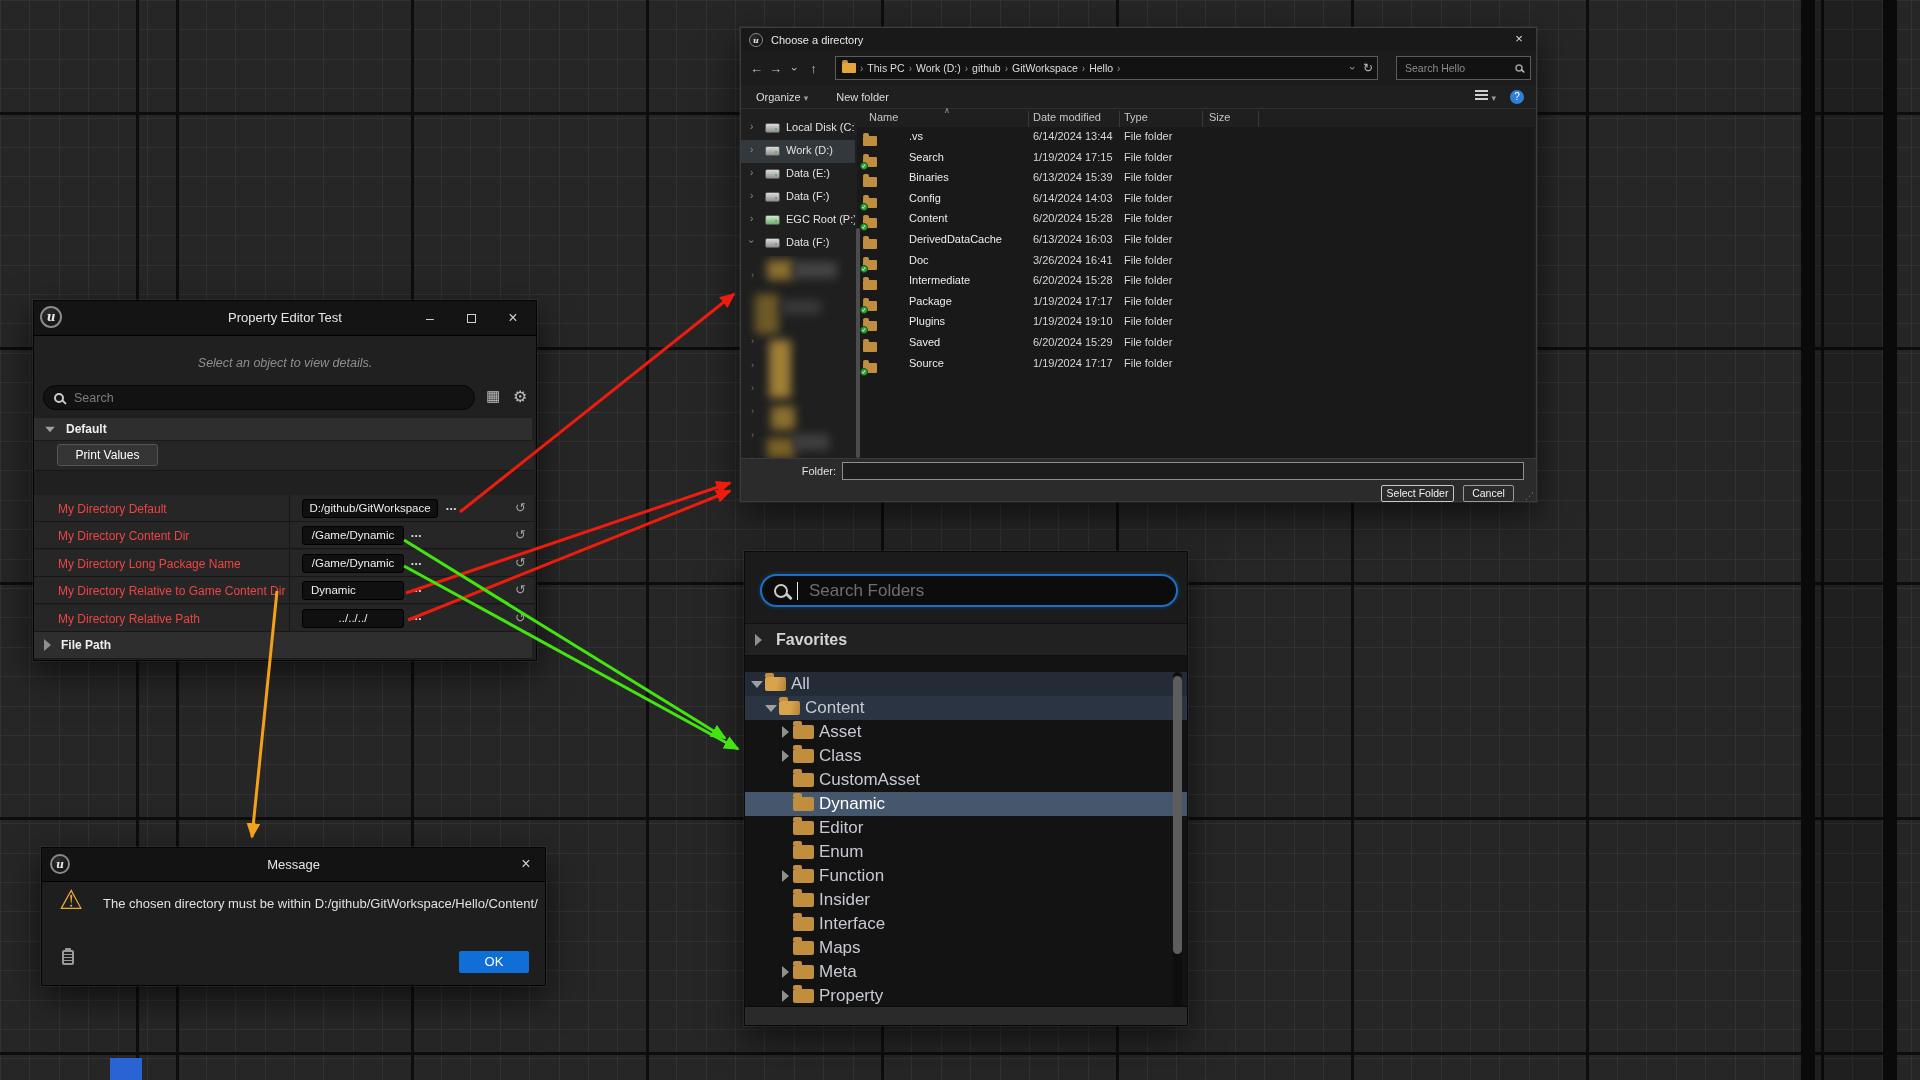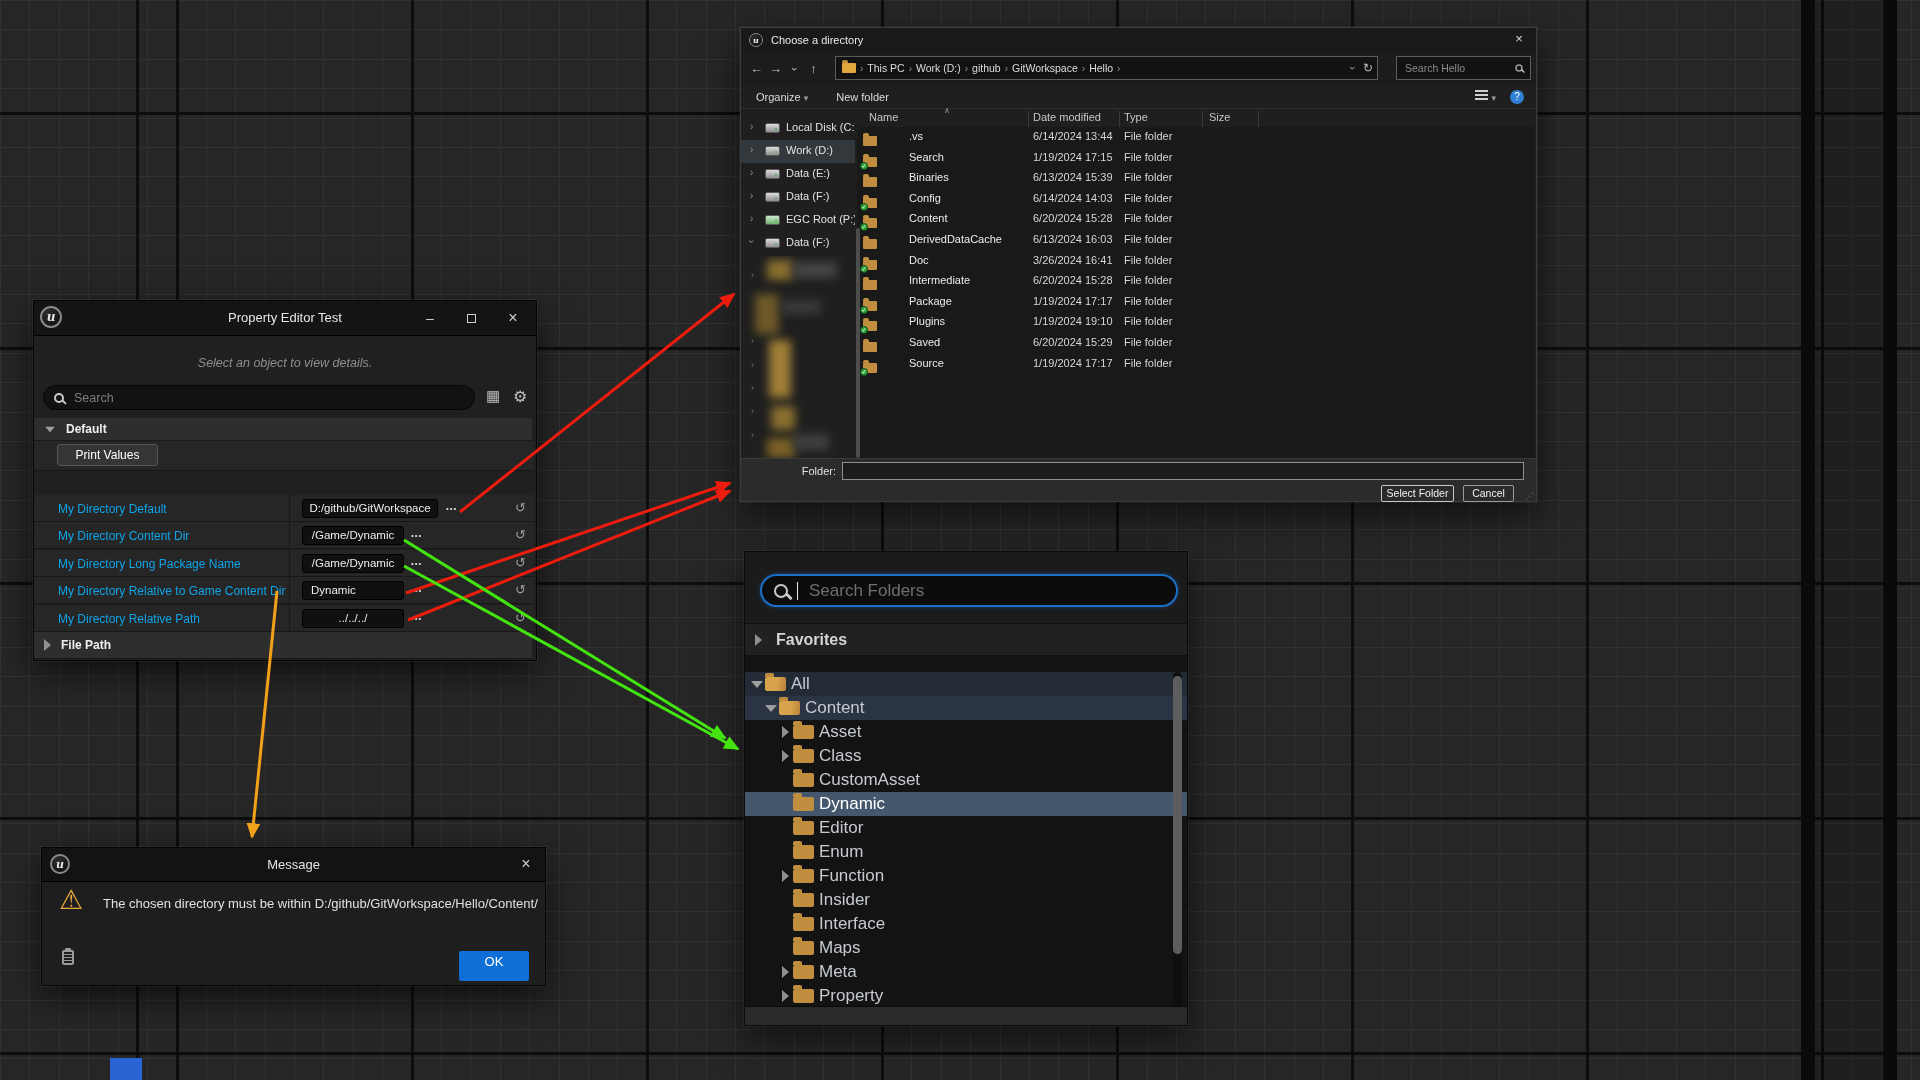--- a/index.html
+++ b/index.html
@@ -55,21 +55,21 @@
   .maxbox{display:inline-block;width:9px;height:9px;border:1.5px solid #cfcfcf;margin-top:4px;}
   .pe-hint{position:absolute;left:0;right:0;top:55px;text-align:center;font-style:italic;color:#8e8e8e;font-size:12.5px;}
   .pe-search{position:absolute;left:9px;top:84px;width:432px;height:25px;background:#121212;border:1px solid #060606;
              border-radius:13px;display:flex;align-items:center;padding:0 10px;gap:8px;}
   .pe-search input{flex:1;background:transparent;border:none;outline:none;color:#ddd;font-size:12.5px;font-family:inherit;}
   .pe-search input::placeholder{color:#7d7d7d;}
   .pe-cat{position:absolute;left:0;right:4px;height:23px;background:#2e2e2e;border-bottom:1px solid #1a1a1a;
           display:flex;align-items:center;gap:10px;padding-left:10px;font-weight:bold;font-size:12px;color:#efefef;}
   .pe-cat .tri-d{transform:scale(.8);}
   .pe-row{position:absolute;left:0;width:500px;height:27px;background:#262626;border-bottom:1px solid #171717;}
-  .pe-row .lbl{position:absolute;left:24px;top:7px;font-size:12px;color:#0ea5e9;white-space:nowrap;text-align:center;}
+  .pe-row .lbl{position:absolute;left:24px;top:7px;font-size:12px;color:#ef4444;white-space:nowrap;text-align:center;}
   .pe-row .sep{position:absolute;left:255px;top:0;bottom:0;width:1px;background:#171717;}
   .pe-row .val{position:absolute;left:268px;top:4px;height:19px;background:#101010;border:1px solid #000;
                border-radius:3px;color:#eee;font-size:11.5px;line-height:17px;text-align:center;overflow:hidden;white-space:nowrap;}
   .pe-row .more{position:absolute;top:10px;cursor:pointer;}
   .pe-row .reset{position:absolute;left:481px;top:5px;cursor:pointer;}
   .btn-dark{background:#353535;border:1px solid #565656;border-radius:3px;color:#fff;font-size:12px;
             display:flex;align-items:center;justify-content:center;cursor:pointer;}
   
   .fd{background:#1f1f1f;border:1px solid #3c3c3c;}
   .fd-titlebar{position:absolute;left:0;right:0;top:0;height:23px;background:#191919;display:flex;align-items:center;padding-left:8px;gap:8px;}
@@ -131,21 +131,21 @@
   .tr.hl-content{background:#2a3442;}
   .tr.sel{background:#45576c;color:#fff;}
   .fp-scroll{position:absolute;right:5px;top:120px;width:9px;height:336px;background:#0e0e0e;border-radius:5px;}
   .fp-thumb{position:absolute;left:0;right:0;top:4px;height:278px;background:#5d5d5d;border-radius:5px;}
   .fp-footer{position:absolute;left:0;right:0;bottom:0;height:19px;background:#2a2a2a;border-top:1px solid #0a0a0a;}
   
   .msg-title{position:absolute;left:0;right:0;top:0;height:34px;background:#131313;border-bottom:1px solid #000;}
   .msg-title .t{position:absolute;left:0;right:0;top:9px;text-align:center;font-size:13px;color:#e4e4e4;}
   .warn{position:absolute;left:17px;top:36px;font-size:27px;color:#e7a93a;}
   .msg-text{position:absolute;left:61px;top:48px;font-size:13px;color:#e0e0e0;}
-  .okbtn{position:absolute;left:417px;top:103px;width:70px;height:30px;background:#0f6fd7;border-radius:2px;
+  .okbtn{position:absolute;left:417px;top:103px;width:70px;height:22px;background:#0f6fd7;border-radius:2px;
          color:#fff;font-size:13px;text-align:center;line-height:22px;cursor:pointer;}
   .arrowlayer{position:absolute;left:0;top:0;z-index:60;pointer-events:none;}
 </style>
 </head>
 <body>
 
 <div id="canvas">
 
   <div class="shade" style="left:1815px;width:68px;"></div>
   <div class="band" style="left:1801px;"></div>

